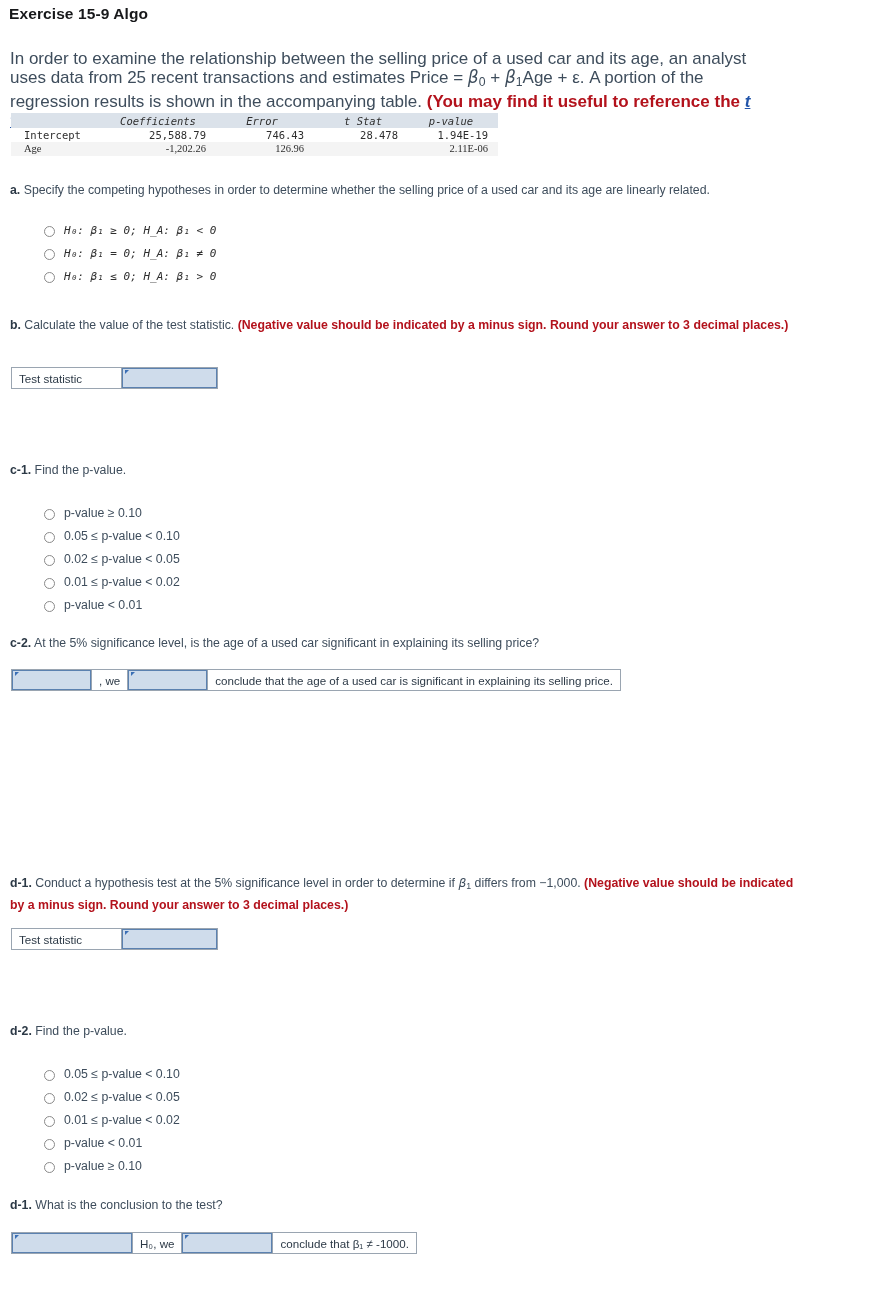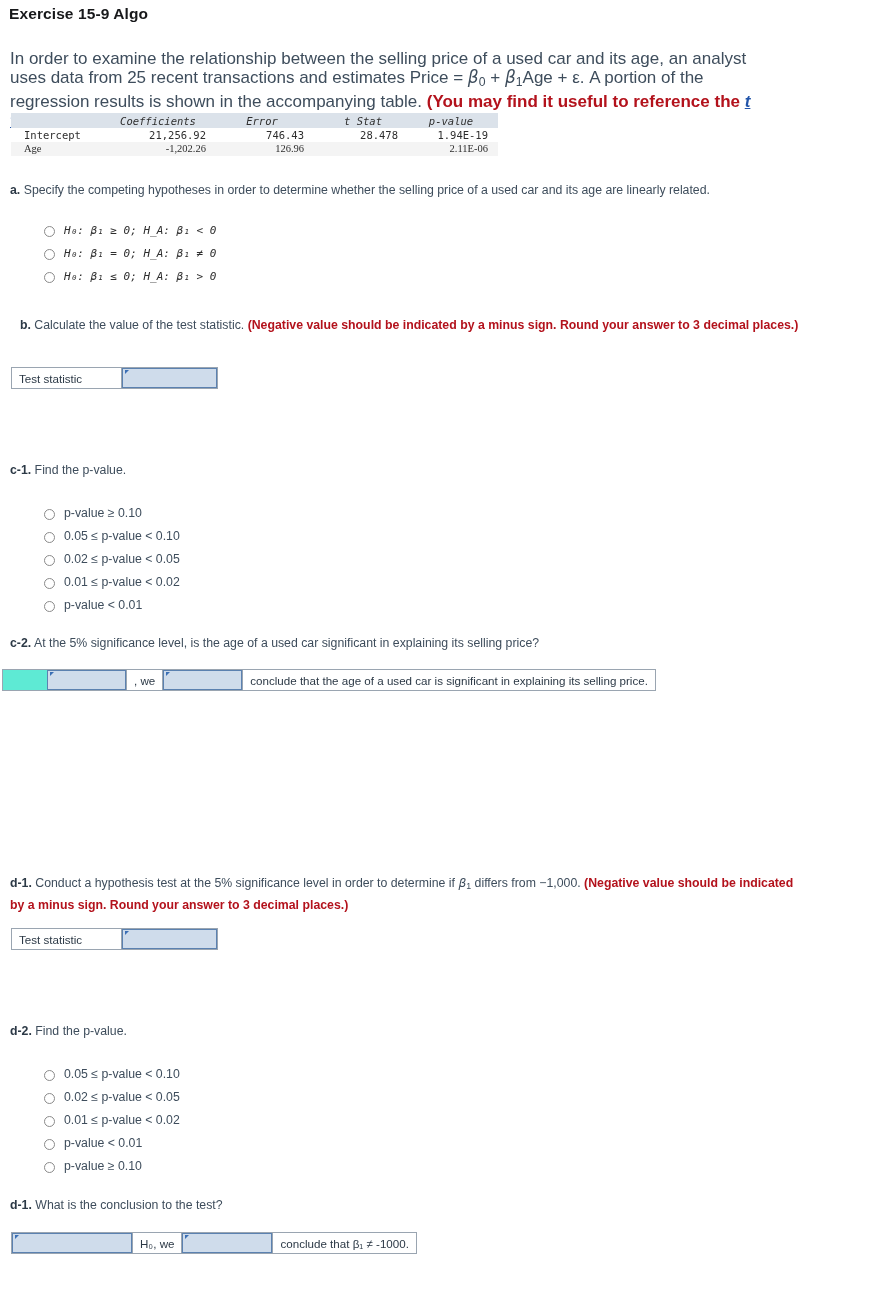--- a/index.html
+++ b/index.html
@@ -140,21 +140,21 @@
     color: #3e4d5c;
     line-height: 13px;
     white-space: nowrap;
   }
 
   
   .ansbox {
     position: absolute;
     display: flex;
     border: 1px solid #9aa5b1;
-    background: #5eead4;
+    background: #6d28d9;
     box-sizing: border-box;
     justify-content: center;
   }
   .cell-label {
     display: flex;
     align-items: center;
     padding: 0 7px;
     font-size: 11.6px;
     color: #2c3946;
     background: #ffffff;
@@ -208,21 +208,21 @@
         <th class="c-label"></th>
         <th class="c-coef">Coefficients</th>
         <th class="c-se">Error</th>
         <th class="c-t">t Stat</th>
         <th class="c-p">p-value</th>
       </tr>
     </thead>
     <tbody>
       <tr class="row-a">
         <td class="c-label">Intercept</td>
-        <td class="c-coef">21,256.92</td>
+        <td class="c-coef">25,588.79</td>
         <td class="c-se">746.43</td>
         <td class="c-t">28.478</td>
         <td class="c-p">1.94E-19</td>
       </tr>
       <tr class="row-b">
         <td class="c-label">Age</td>
         <td class="c-coef">-1,202.26</td>
         <td class="c-se">126.96</td>
         <td class="c-t"></td>
         <td class="c-p">2.11E-06</td>
@@ -242,21 +242,21 @@
     <div class="opt">
       <span class="radio"></span>
       <span class="opt-mono">H₀: β₁ = 0; H_A: β₁ ≠ 0</span>
     </div>
     <div class="opt">
       <span class="radio"></span>
       <span class="opt-mono">H₀: β₁ ≤ 0; H_A: β₁ &gt; 0</span>
     </div>
   </div>
 
-  <div class="prompt" style="left:20px; top:316px; width:780px;">
+  <div class="prompt" style="left:10px; top:316px; width:780px;">
     <b>b.</b><span> Calculate the value of the test statistic. </span><span class="red">(Negative value should be indicated by a minus sign. Round your answer to 3 decimal places.)</span>
   </div>
 
   <div class="ansbox box-ts" style="left:11px; top:367px;">
     <div class="cell-label">Test statistic</div>
     <div class="field"></div>
   </div>
 
   <div class="prompt" style="left:10px; top:461px;">
     <b>c-1.</b><span> Find the p-value.</span>
@@ -282,21 +282,21 @@
     <div class="opt">
       <span class="radio"></span>
       <span class="opt-text">p-value &lt; 0.01</span>
     </div>
   </div>
 
   <div class="prompt" style="left:10px; top:634px;">
     <b>c-2.</b><span> At the 5% significance level, is the age of a used car significant in explaining its selling price?</span>
   </div>
 
-  <div class="ansbox row-widget" style="left:2px; top:669px;padding-left:44px;">
+  <div class="ansbox row-widget" style="left:11px; top:669px;">
     <div class="field" style="width:79px;"></div>
     <div class="cell-label sep">, we</div>
     <div class="field" style="width:79px;"></div>
     <div class="cell-label tail">conclude that the age of a used car is significant in explaining its selling price.</div>
   </div>
 
   <div class="prompt" style="left:10px; top:874px; width:785px;">
     <b>d-1.</b><span> Conduct a hypothesis test at the 5% significance level in order to determine if </span><span class="beta">β</span><sub>1</sub><span> differs from −1,000. </span><span class="red">(Negative value should be indicated by a minus sign. Round your answer to 3 decimal places.)</span>
   </div>
 

